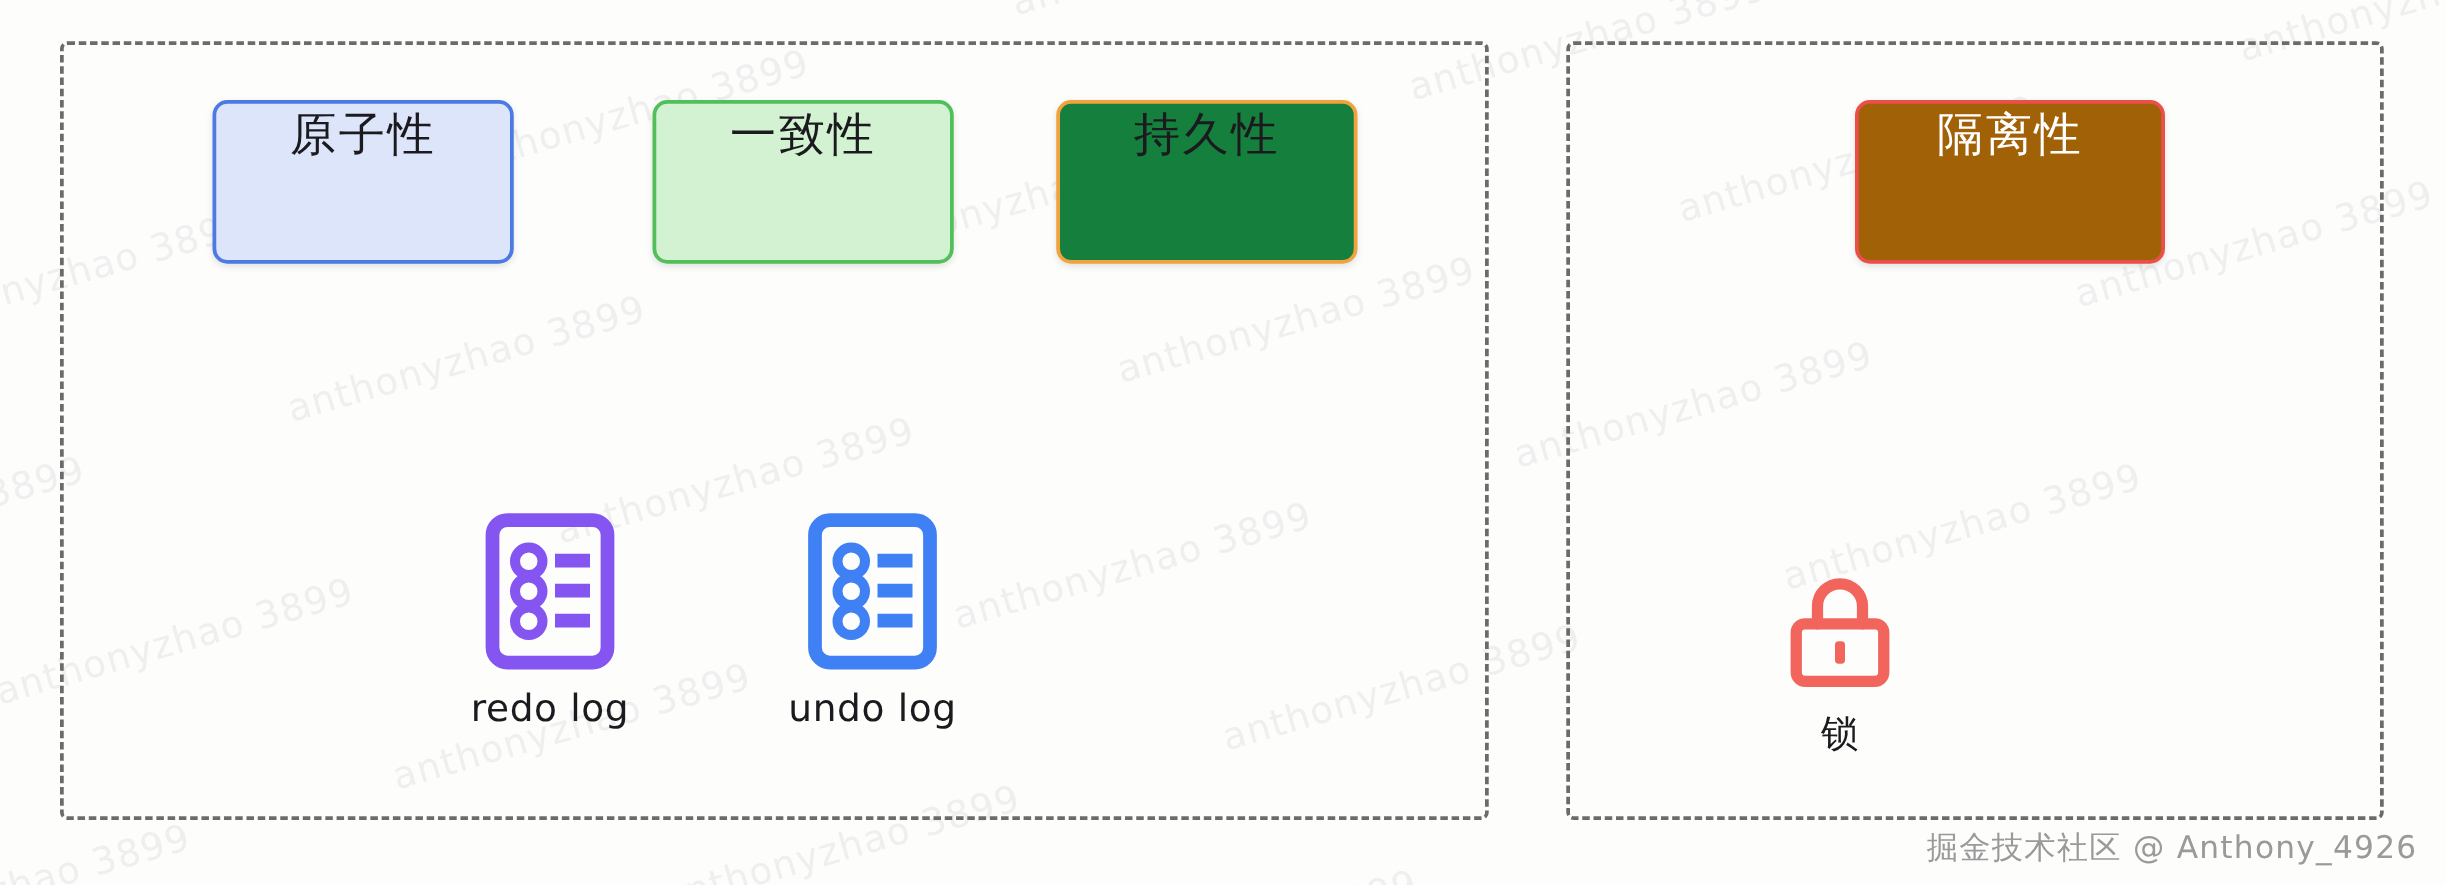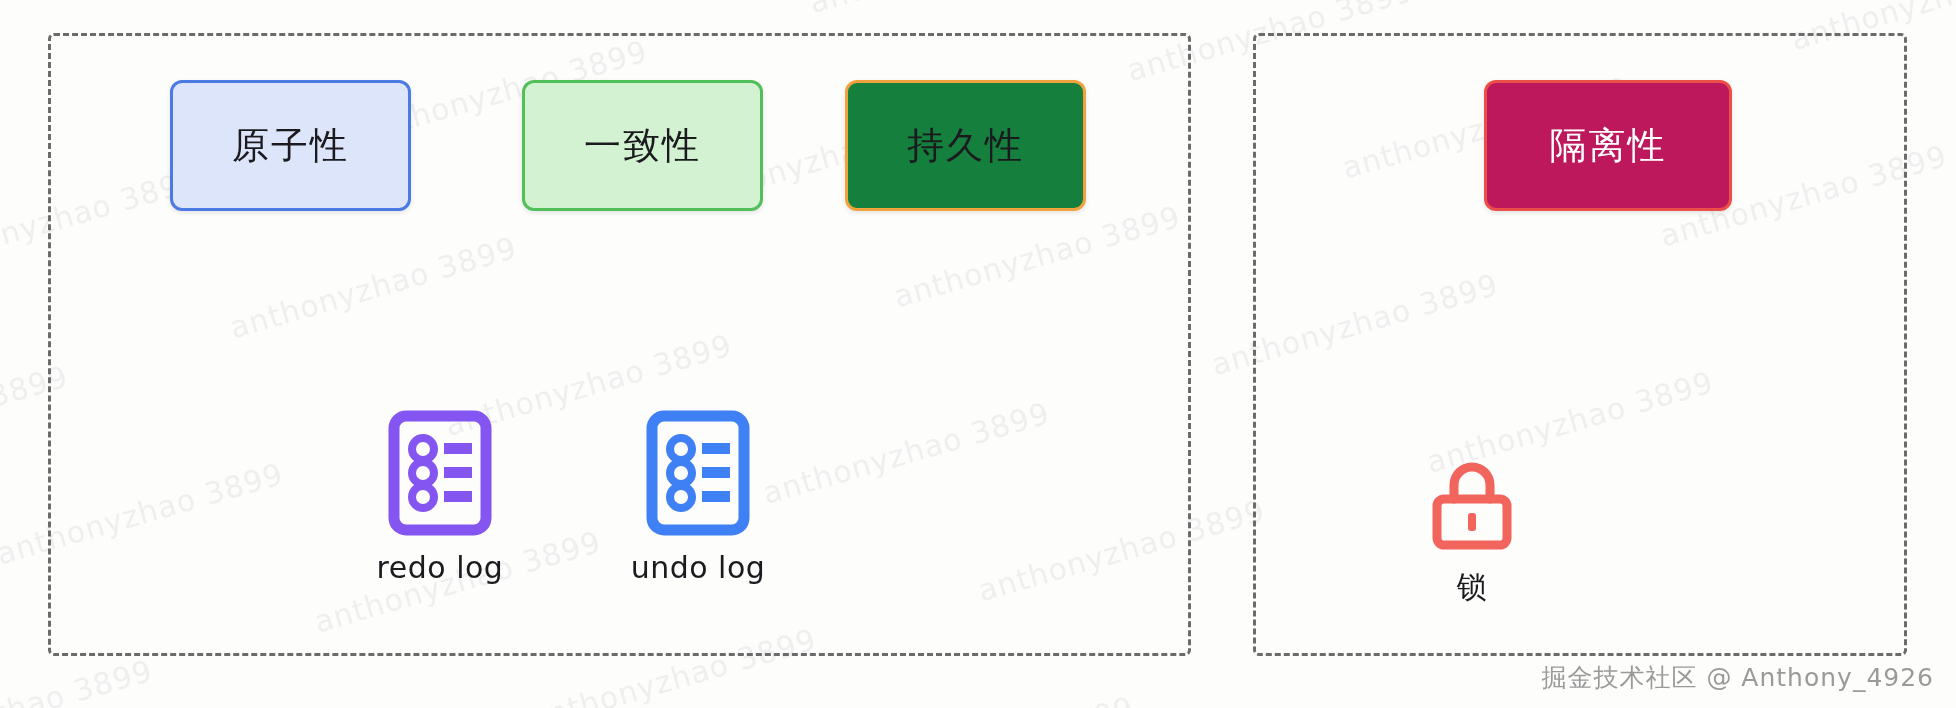--- a/index.html
+++ b/index.html
@@ -63,21 +63,20 @@
   }
 
   
   .prop-card {
     position: absolute;
     box-sizing: border-box;
     border-radius: 12px;
     border-width: 3px;
     border-style: solid;
     display: flex;
-    align-items: center;
     justify-content: center;
     box-shadow: 0 2px 5px rgba(0,0,0,0.10);
     z-index: 3;
   }
   .prop-card .prop-label {
     font-family: "DejaVu Sans", "Liberation Sans", sans-serif;
     font-size: 37px;
     letter-spacing: 2px;
     color: #1b1b1f;
   }
@@ -88,21 +87,21 @@
   #card-consistency {
     left: 506px; top: 80px; width: 241px; height: 131px;
     background: #d3f2d1; border-color: #51c05a; margin-left: 16px;
   }
   #card-durability {
     left: 845px; top: 80px; width: 241px; height: 131px;
     background: #15803d; border-color: #f0a23c;
   }
   #card-isolation {
     left: 1484px; top: 80px; width: 248px; height: 131px;
-    background: #be185d; border-color: #ea4f49;
+    background: #a16207; border-color: #ea4f49;
   }
   #card-isolation .prop-label { color: #ffffff; }
 
   
   .icon-group {
     position: absolute;
     display: flex;
     flex-direction: column;
     align-items: center;
     z-index: 3;

